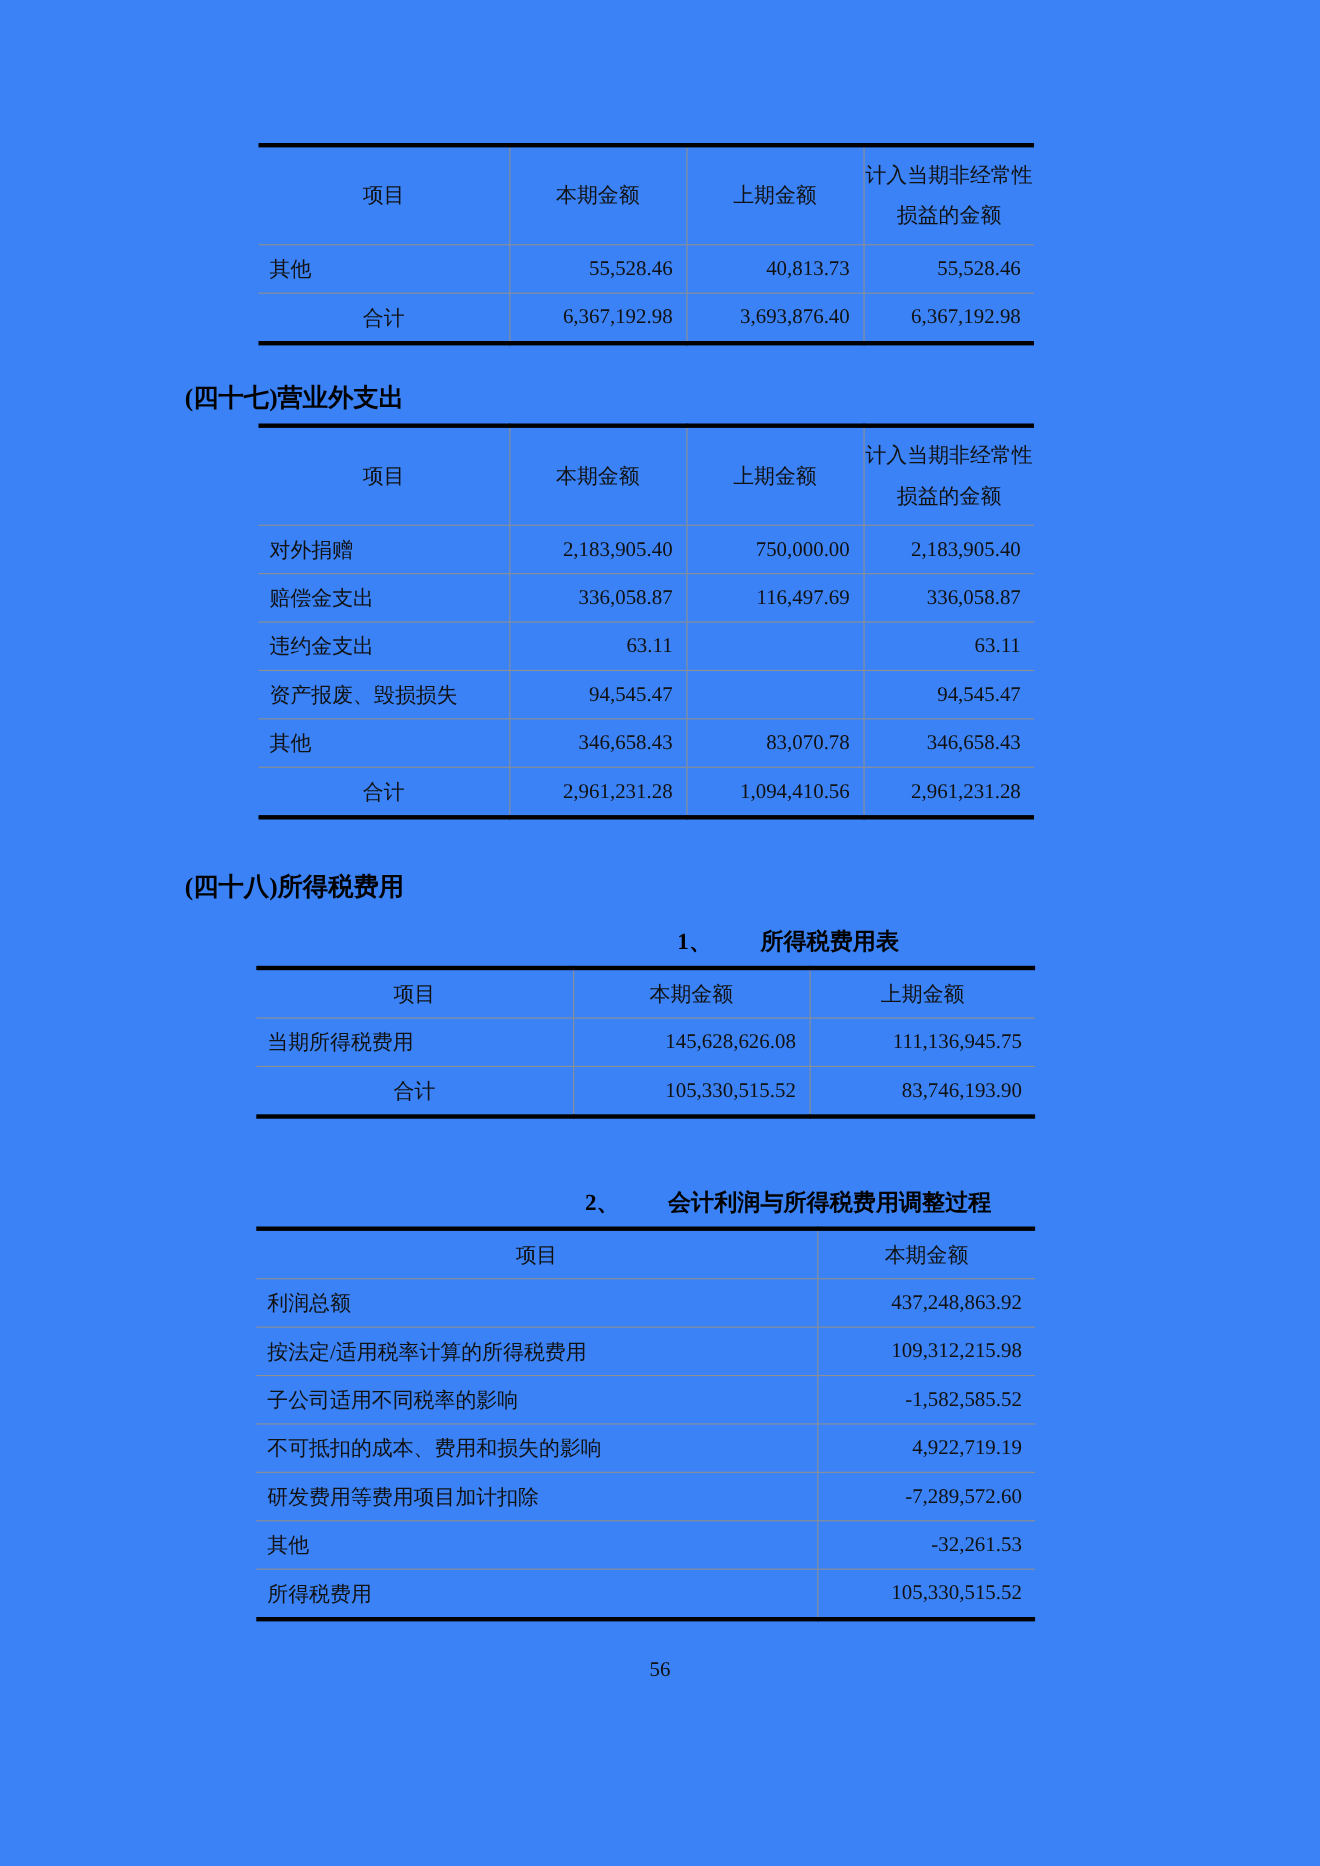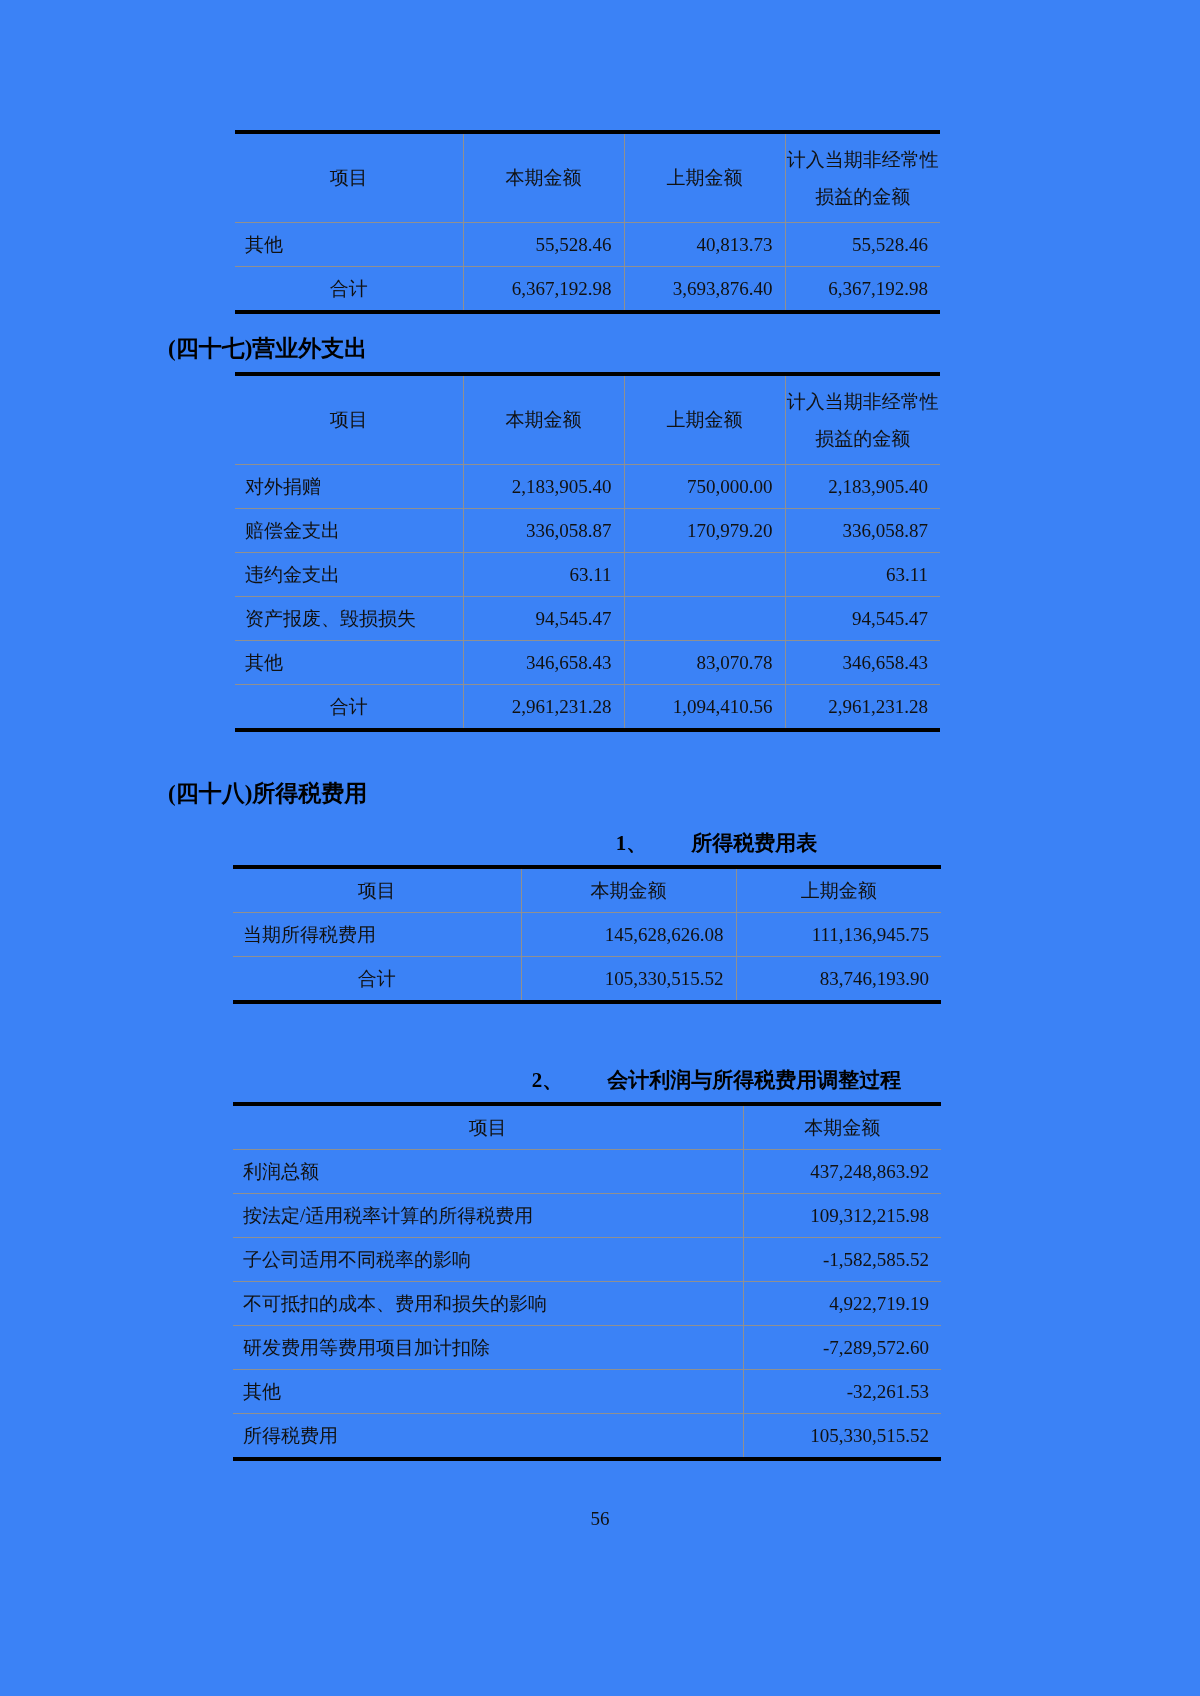--- a/index.html
+++ b/index.html
@@ -23,21 +23,21 @@
   .num{text-align:right;padding-right:12px;font-family:Liberation Serif, serif;}
   .ctr{text-align:center;}
   .hdr2line div{line-height:1.0;}
   .hdr2line div:first-child{margin-bottom:18px;}
   .sec-heading{font-size:23px;font-weight:bold;margin-left:168px;color:#000;}
   .sub-heading{font-size:21px;font-weight:bold;margin-left:233px;color:#000;text-align:center;}
   .sub-heading .gap{display:inline-block;width:44px;}
   .tblwrap1{margin-left:235px;margin-top:0;}
   .tblwrap2{margin-left:233px;margin-top:0;}
   .m-t1{margin-top:130px;}
-  .m-h47{margin-top:19px;margin-bottom:8px;}
+  .m-h47{margin-top:32px;margin-bottom:8px;}
   .m-h48{margin-top:46px;}
   .m-s1{margin-top:20px;margin-bottom:8px;}
   .m-t3{margin-top:0;}
   .m-s2{margin-top:62px;margin-bottom:8px;}
   .pagenum{position:absolute;left:0;top:1508px;width:100%;
     text-align:center;font-size:19px;color:#111;}
 </style>
 </head>
 <body>
 
@@ -99,21 +99,21 @@
       </tr>
       <tr>
         <td class="item">对外捐赠</td>
         <td class="num">2,183,905.40</td>
         <td class="num">750,000.00</td>
         <td class="num">2,183,905.40</td>
       </tr>
       <tr>
         <td class="item">赔偿金支出</td>
         <td class="num">336,058.87</td>
-        <td class="num">170,979.20</td>
+        <td class="num">116,497.69</td>
         <td class="num">336,058.87</td>
       </tr>
       <tr>
         <td class="item">违约金支出</td>
         <td class="num">63.11</td>
         <td class="num"></td>
         <td class="num">63.11</td>
       </tr>
       <tr>
         <td class="item">资产报废、毁损损失</td>

